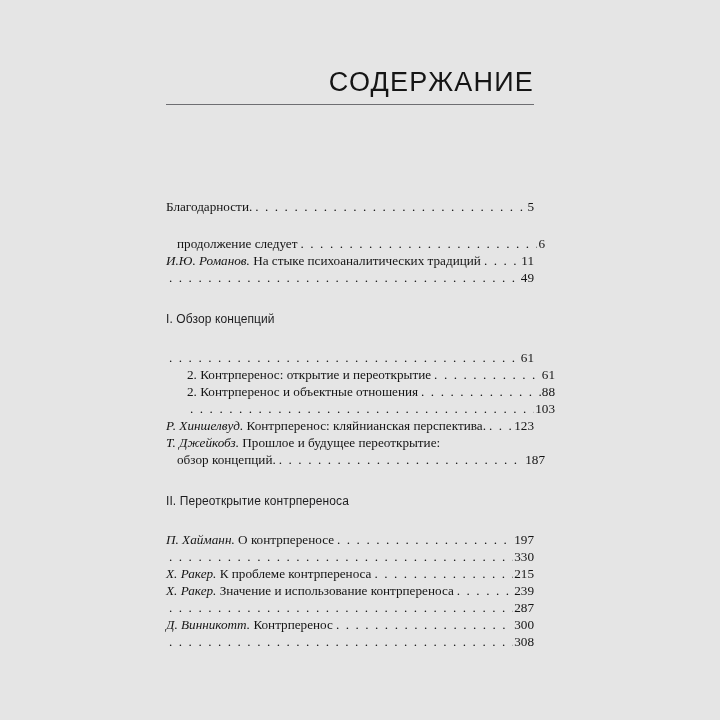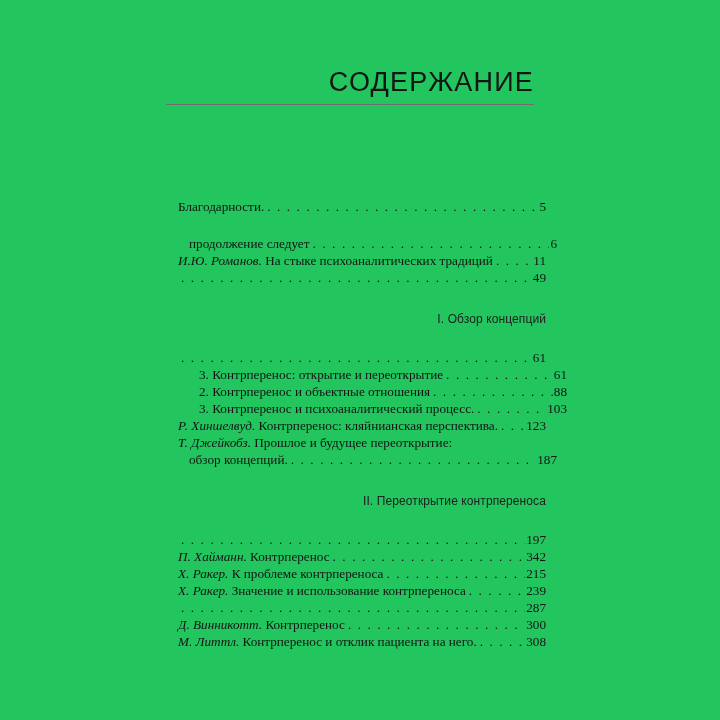--- a/index.html
+++ b/index.html
@@ -13,21 +13,21 @@
     overflow: hidden;
     font-family: "Liberation Serif", "DejaVu Serif", serif;
     color: #1a1a1a;
     -webkit-font-smoothing: antialiased;
   }
 
   .page {
     position: relative;
     width: 720px;
     height: 720px;
-    background: #22c55e;
+    background: #e5e5e5;
     box-sizing: border-box;
   }
 
   
   .header {
     position: absolute;
     left: 166px;
     top: 68px;
     width: 368px;
   }
@@ -44,32 +44,32 @@
   .title-rule {
     margin-top: 8px;
     height: 1px;
     background: #6e6e72;
     width: 100%;
   }
 
   
   .content {
     position: absolute;
-    left: 178px;
+    left: 166px;
     top: 198px;
     width: 368px;
   }
 
   
   .section-heading {
     font-family: "Liberation Sans", "DejaVu Sans", sans-serif;
     font-size: 12px;
     font-weight: 400;
     color: #1d1d1f;
-    text-align: right;
+    text-align: left;
     letter-spacing: 0.1px;
     white-space: nowrap;
   }
 
   
   .entry {
     font-size: 13.2px;
     line-height: 17px;
     color: #141414;
     width: 100%;
@@ -159,35 +159,34 @@
       <div class="section-heading">I. Обзор концепций</div>
       <div class="gap-head-bot"></div>
       <div class="entry">
         <div class="entry-line">
           <span class="leader">. . . . . . . . . . . . . . . . . . . . . . . . . . . . . . . . . . . . . . . . . . . . . . . . . . . . . . . . . . . . . . . . . . . . . . . . . . . . . . . . . . . . . . . . . . </span>
           <span class="page-num">61</span>
         </div>
       </div>
       <div class="entry sub">
         <div class="entry-line">
-          <span class="entry-text"><span>3. Контрперенос: открытие и переоткрытие</span></span>
+          <span class="entry-text"><span>2. Контрперенос: открытие и переоткрытие</span></span>
           <span class="leader">. . . . . . . . . . . . . . . . . . . . . . . . . . . . . . . . . . . . . . . . . . . . . . . . . . . . . . . . . . . . . . . . . . . . . . . . . . . . . . . . . . . . . . . . . . </span>
           <span class="page-num">61</span>
         </div>
       </div>
       <div class="entry sub">
         <div class="entry-line">
           <span class="entry-text"><span>2. Контрперенос и объектные отношения</span></span>
           <span class="leader">. . . . . . . . . . . . . . . . . . . . . . . . . . . . . . . . . . . . . . . . . . . . . . . . . . . . . . . . . . . . . . . . . . . . . . . . . . . . . . . . . . . . . . . . . . </span>
           <span class="page-num">88</span>
         </div>
       </div>
       <div class="entry sub">
         <div class="entry-line">
-          <span class="entry-text"><span>3. Контрперенос и психоаналитический процесс.</span></span>
           <span class="leader">. . . . . . . . . . . . . . . . . . . . . . . . . . . . . . . . . . . . . . . . . . . . . . . . . . . . . . . . . . . . . . . . . . . . . . . . . . . . . . . . . . . . . . . . . . </span>
           <span class="page-num">103</span>
         </div>
       </div>
       <div class="entry">
         <div class="entry-line">
           <span class="entry-text"><span class="author">Р. Хиншелвуд.</span><span> Контрперенос: кляйнианская перспектива.</span></span>
           <span class="leader">. . . . . . . . . . . . . . . . . . . . . . . . . . . . . . . . . . . . . . . . . . . . . . . . . . . . . . . . . . . . . . . . . . . . . . . . . . . . . . . . . . . . . . . . . . </span>
           <span class="page-num">123</span>
         </div>
@@ -200,29 +199,29 @@
           <span class="entry-text"><span>обзор концепций.</span></span>
           <span class="leader">. . . . . . . . . . . . . . . . . . . . . . . . . . . . . . . . . . . . . . . . . . . . . . . . . . . . . . . . . . . . . . . . . . . . . . . . . . . . . . . . . . . . . . . . . . </span>
           <span class="page-num">187</span>
         </div>
       </div>
       <div class="gap-head-top"></div>
       <div class="section-heading">II. Переоткрытие контрпереноса</div>
       <div class="gap-head-bot"></div>
       <div class="entry">
         <div class="entry-line">
+          <span class="entry-text"><span class="author">П. Хайманн.</span><span> О контрпереносе</span></span>
           <span class="leader">. . . . . . . . . . . . . . . . . . . . . . . . . . . . . . . . . . . . . . . . . . . . . . . . . . . . . . . . . . . . . . . . . . . . . . . . . . . . . . . . . . . . . . . . . . </span>
           <span class="page-num">197</span>
         </div>
       </div>
       <div class="entry">
         <div class="entry-line">
-          <span class="entry-text"><span class="author">П. Хайманн.</span><span> Контрперенос</span></span>
-          <span class="leader">. . . . . . . . . . . . . . . . . . . . . . . . . . . . . . . . . . . . . . . . . . . . . . . . . . . . . . . . . . . . . . . . . . . . . . . . . . . . . . . . . . . . . . . . . . </span>
-          <span class="page-num">342</span>
+          <span class="leader">. . . . . . . . . . . . . . . . . . . . . . . . . . . . . . . . . . . . . . . . . . . . . . . . . . . . . . . . . . . . . . . . . . . . . . . . . . . . . . . . . . . . . . . . . . </span>
+          <span class="page-num">330</span>
         </div>
       </div>
       <div class="entry">
         <div class="entry-line">
           <span class="entry-text"><span class="author">Х. Ракер.</span><span> К проблеме контрпереноса</span></span>
           <span class="leader">. . . . . . . . . . . . . . . . . . . . . . . . . . . . . . . . . . . . . . . . . . . . . . . . . . . . . . . . . . . . . . . . . . . . . . . . . . . . . . . . . . . . . . . . . . </span>
           <span class="page-num">215</span>
         </div>
       </div>
       <div class="entry">
@@ -240,20 +239,19 @@
       </div>
       <div class="entry">
         <div class="entry-line">
           <span class="entry-text"><span class="author">Д. Винникотт.</span><span> Контрперенос</span></span>
           <span class="leader">. . . . . . . . . . . . . . . . . . . . . . . . . . . . . . . . . . . . . . . . . . . . . . . . . . . . . . . . . . . . . . . . . . . . . . . . . . . . . . . . . . . . . . . . . . </span>
           <span class="page-num">300</span>
         </div>
       </div>
       <div class="entry">
         <div class="entry-line">
-          <span class="entry-text"><span class="author">М. Литтл.</span><span> Контрперенос и отклик пациента на него.</span></span>
           <span class="leader">. . . . . . . . . . . . . . . . . . . . . . . . . . . . . . . . . . . . . . . . . . . . . . . . . . . . . . . . . . . . . . . . . . . . . . . . . . . . . . . . . . . . . . . . . . </span>
           <span class="page-num">308</span>
         </div>
       </div>
     </div>
 
 </div>
 
 </body></html>

